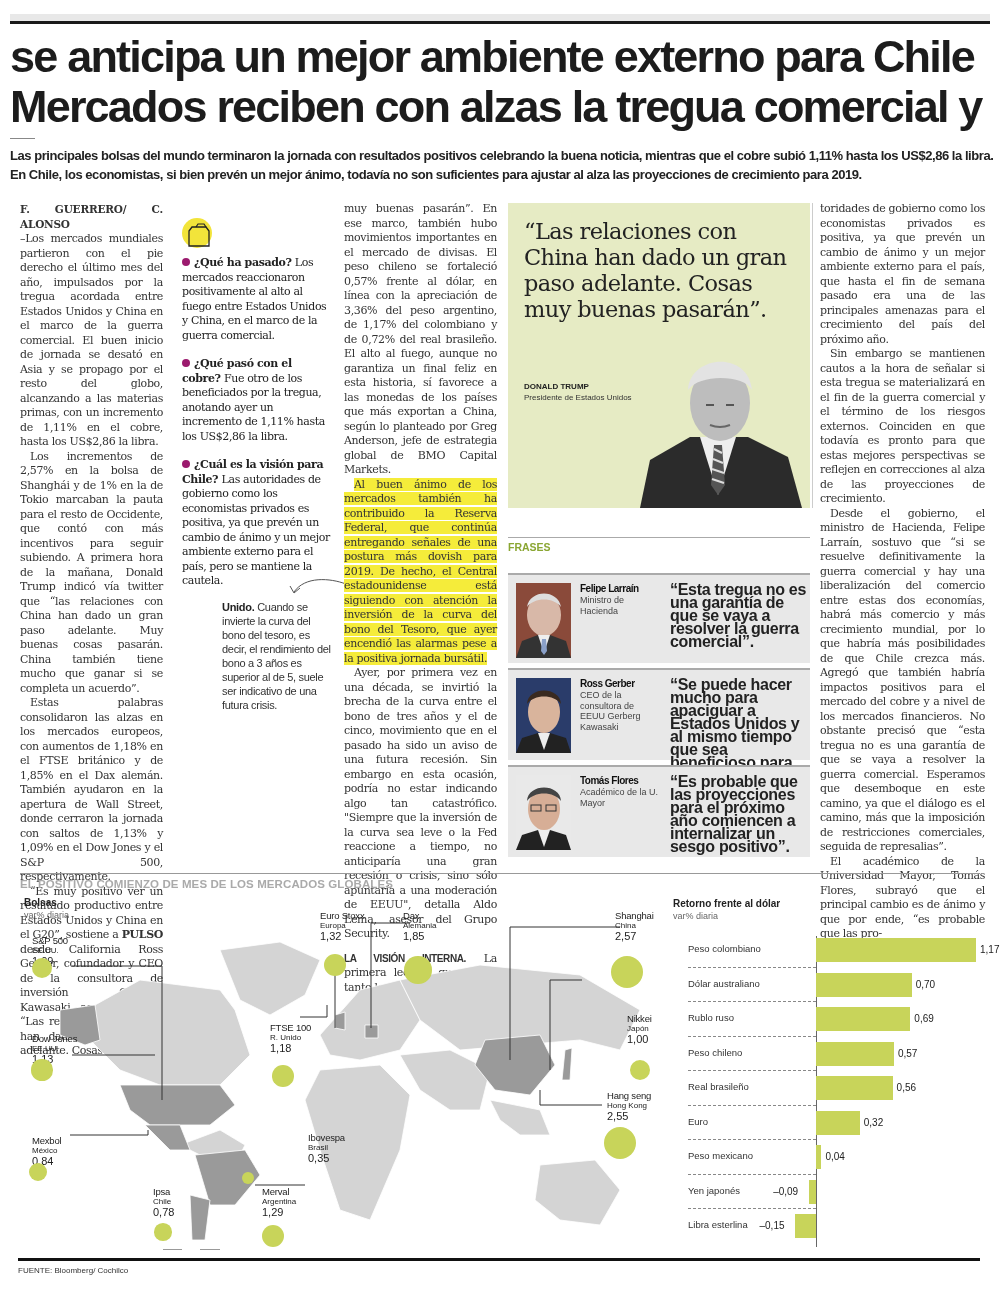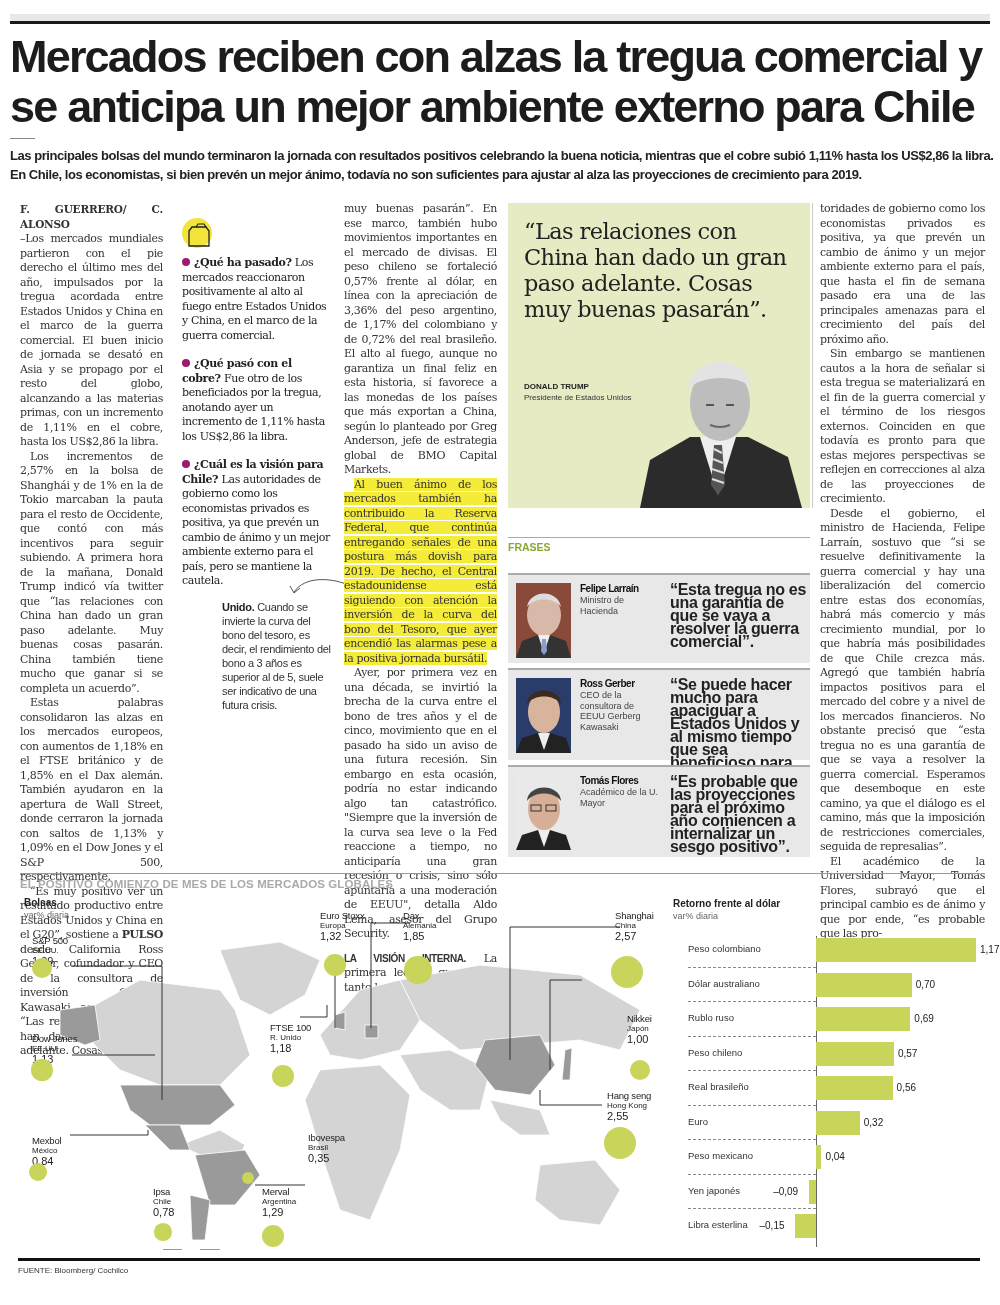--- a/index.html
+++ b/index.html
@@ -50,22 +50,22 @@
   .bar-label { position: absolute; font-family: "Liberation Sans", sans-serif; font-size: 9.5px; color: #333; }
   .bar-val { position: absolute; font-family: "Liberation Sans", sans-serif; font-size: 10px; color: #222; }
   .dash { position: absolute; border-top: 1px dashed #888; height: 0; }
 </style>
 </head>
 <body>
 
 <div class="abs topstripe"></div>
 <div class="abs toprule"></div>
 <h1 class="abs headline">
+  <div>se anticipa un mejor ambiente externo para Chile</div>
   <div>Mercados reciben con alzas la tregua comercial y</div>
-  <div>se anticipa un mejor ambiente externo para Chile</div>
 </h1>
 <div class="abs shortrule"></div>
 <p class="abs deck">Las principales bolsas del mundo  terminaron la jornada con resultados positivos celebrando la buena noticia, mientras que el cobre subió 1,11% hasta los US$2,86 la libra. En Chile, los economistas, si bien prevén un mejor ánimo, todavía no son suficientes para ajustar al alza las proyecciones de crecimiento para 2019.</p>
 
 <div class="abs col" style="left:20px; top:202px; width:143px;">
   <div class="byline">F. GUERRERO/ C. ALONSO</div>
   <p class="noindent">–Los mercados mundiales partieron con el pie derecho el último mes del año, impulsados por la tregua acordada entre Estados Unidos y China en el marco de la guerra comercial. El buen inicio de jornada se desató en Asia y se propago por el resto del globo, alcanzando a las materias primas, con un incremento de 1,11% en el cobre, hasta los US$2,86 la libra.</p>
   <p>Los incrementos de 2,57% en la bolsa de Shanghái y de 1% en la de Tokio marcaban la pauta para el resto de Occidente, que contó con más incentivos para seguir subiendo. A primera hora de la mañana, Donald Trump indicó vía twitter que “las relaciones con China han dado un gran paso adelante. Muy buenas cosas pasarán. China también tiene mucho que ganar si se completa un acuerdo”.</p>
   <p>Estas palabras consolidaron las alzas en los mercados europeos, con aumentos de 1,18% en el FTSE británico y de 1,85% en el Dax alemán. También ayudaron en la apertura de Wall Street, donde cerraron la jornada con saltos de 1,13% y 1,09% en el Dow Jones y el S&amp;P 500, respectivamente.</p>
   <p><span>“Es muy positivo ver un resultado productivo entre Estados Unidos y China en el G20”, sostiene a </span><b>PULSO</b><span> desde California Ross Gerber, cofundador y CEO de la consultora de inversión Gerberg Kawasaki, agregando que “Las relaciones con China han dado un gran paso adelante. Cosas</span></p>

